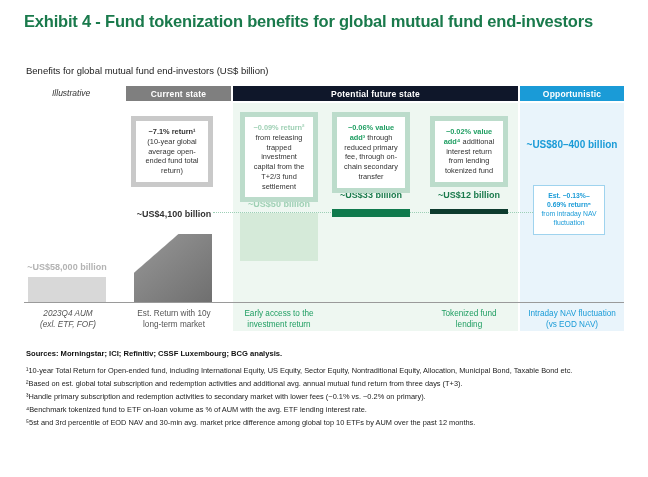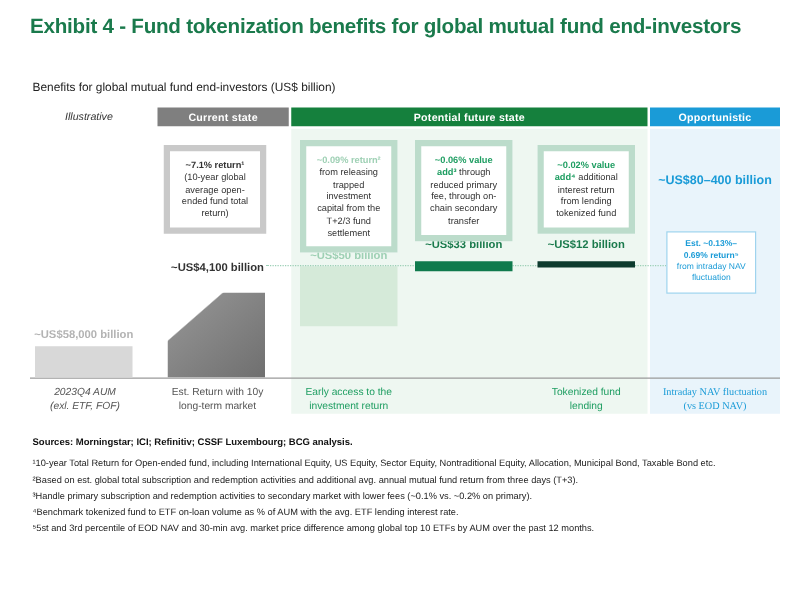--- a/index.html
+++ b/index.html
@@ -24,21 +24,21 @@
   }
 
   
   .band {
     position: absolute; top: 86px; height: 15px;
     font-size: 8.5px; font-weight: 700; color: #fff;
     display: flex; align-items: center; justify-content: center;
     letter-spacing: .2px;
   }
   .band.current { left: 126px; width: 105px; background: #7f7f7f; }
-  .band.future  { left: 233px; width: 285px; background: #15803d; }
+  .band.future  { left: 233px; width: 285px; background: #0f172a; }
   .band.opp     { left: 520px; width: 104px; background: #1a9bd7; }
 
   .illustrative {
     position: absolute; left: 52px; top: 88px;
     font-size: 8.5px; font-style: italic; color: #333;
   }
 
   
   .panel-future {
     position: absolute; left: 233px; top: 103px; width: 285px; height: 228px;
@@ -124,21 +124,21 @@
     border-top: 1px dotted #9ccfb6;
   }
 
   
   .cat {
     position: absolute; top: 308px; font-size: 8.2px; text-align: center;
     line-height: 1.35; color: #444;
   }
   .cat.grey { color: #555; }
   .cat.green { color: #1f9e62; }
-  .cat.blue { color: #1a9bd7; font-family: Liberation Serif, serif; }
+  .cat.blue { color: #1a9bd7; }
   .cat0 { left: 22px; width: 92px; font-style: italic; }
   .cat1 { left: 128px; width: 92px; }
   .cat2 { left: 236px; width: 86px; }
   .cat3 { left: 330px; width: 86px; }
   .cat4 { left: 426px; width: 86px; }
   .cat5 { left: 522px; width: 100px; }
 
   
   .sources {
     position: absolute; left: 26px; top: 349px; font-size: 7.6px; font-weight: 700; color: #111;

